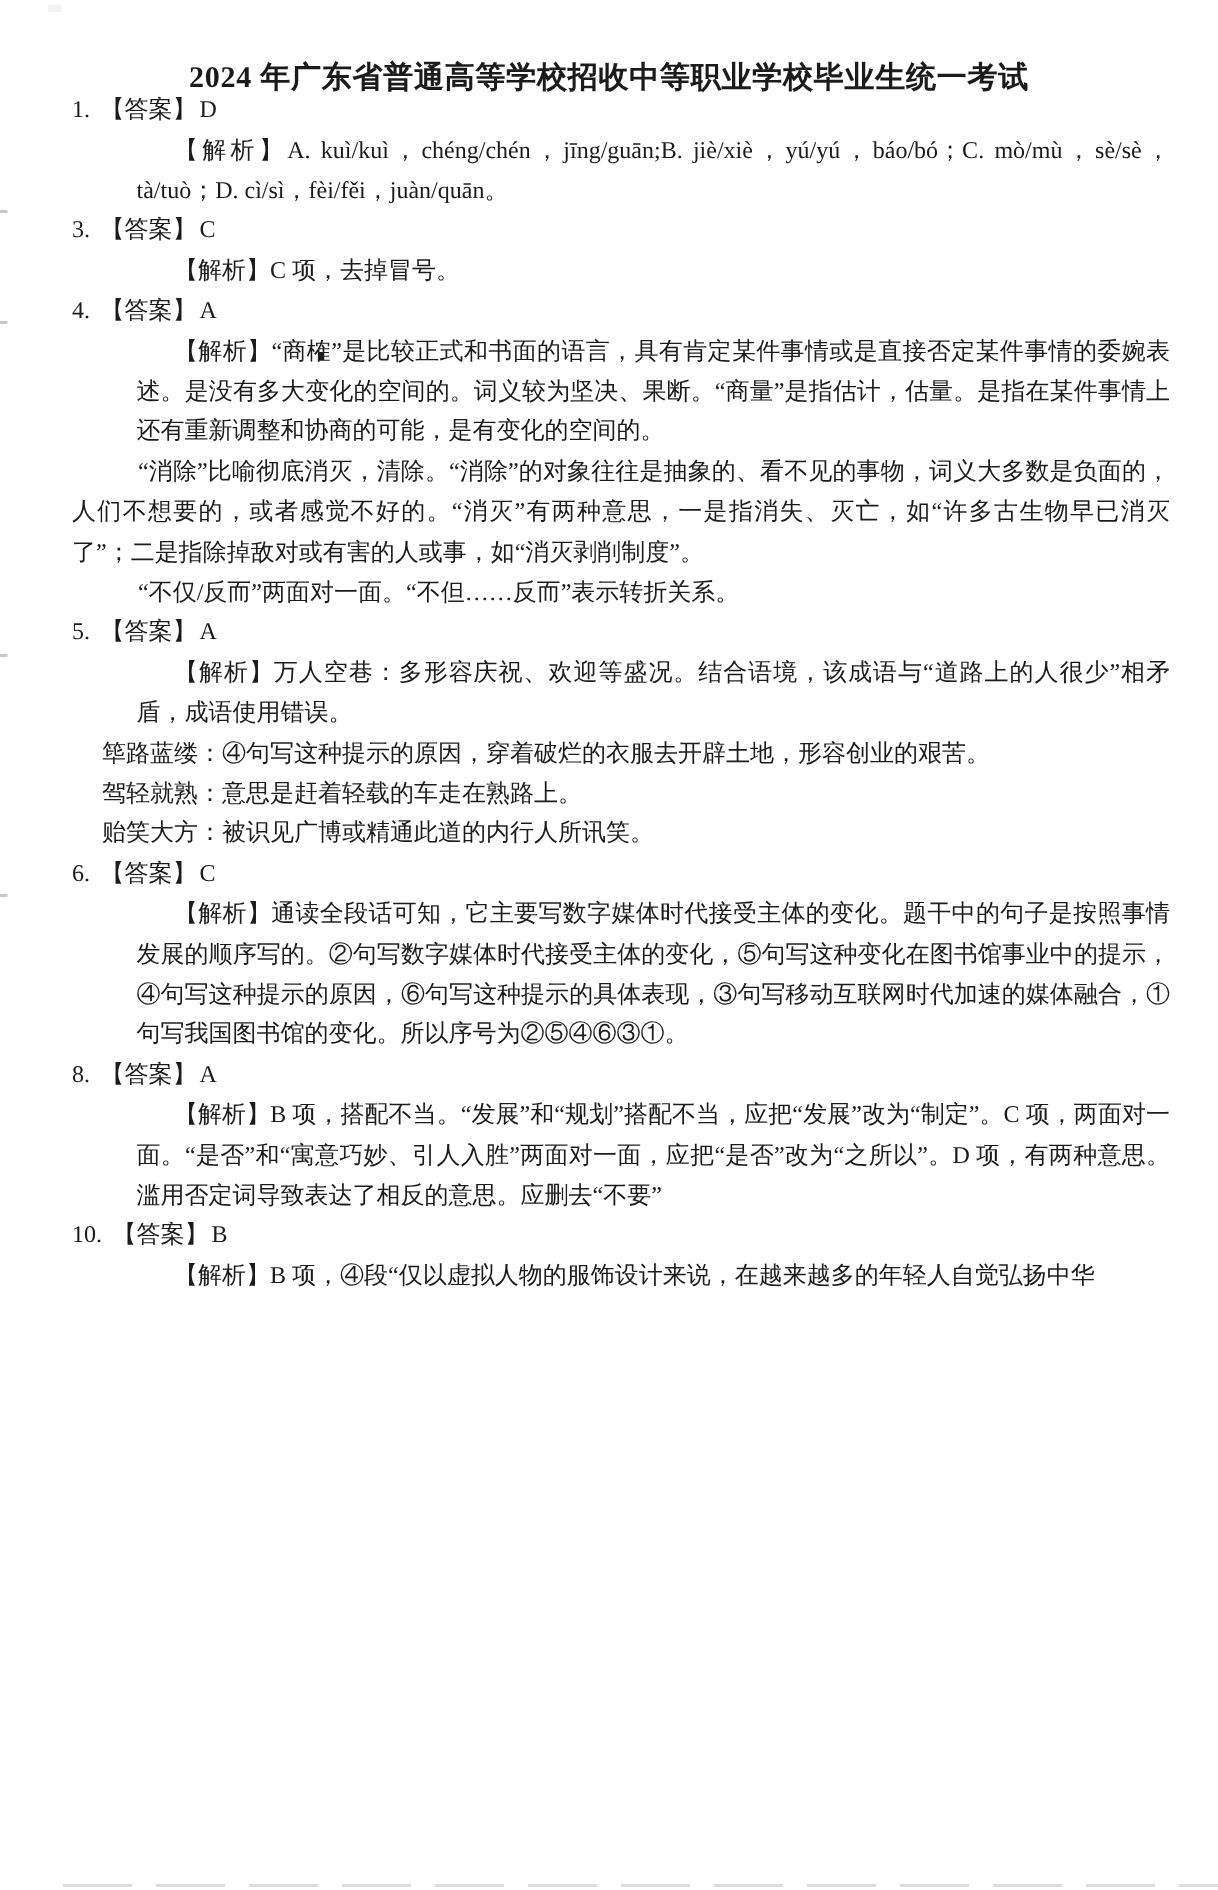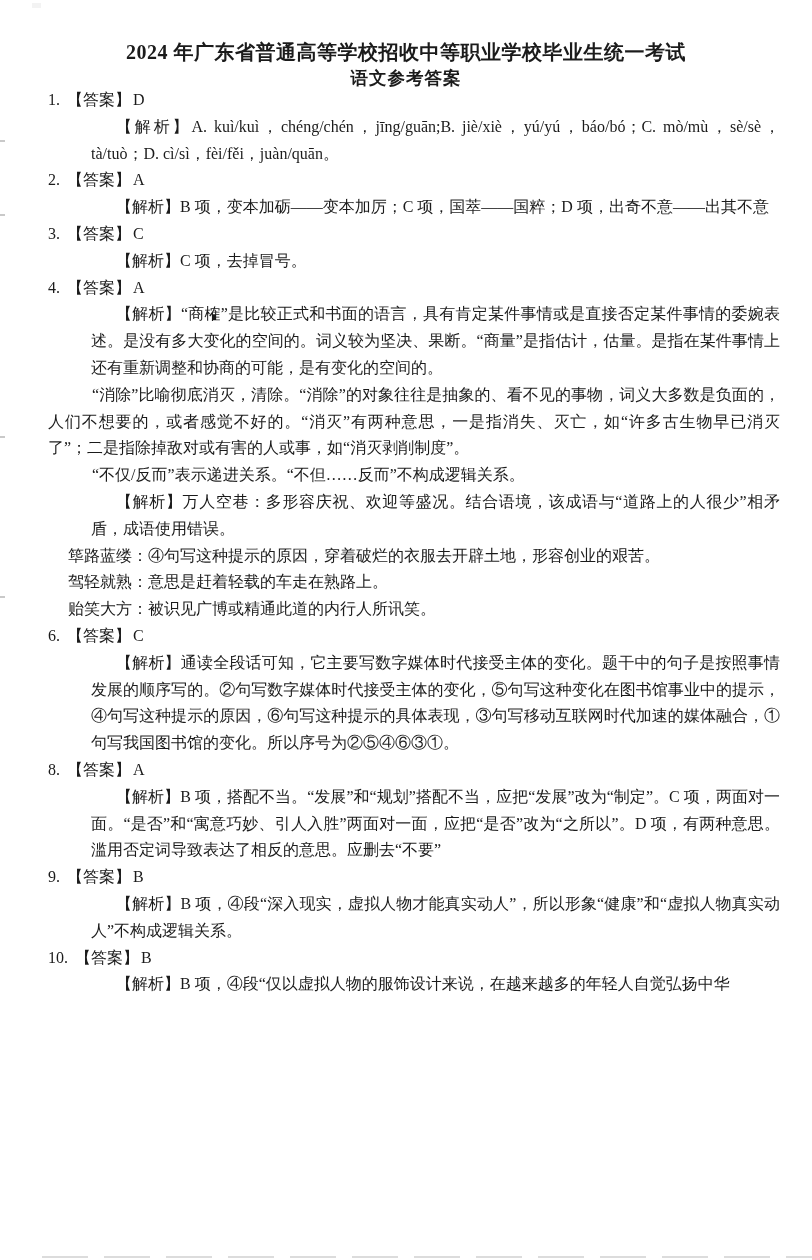--- a/index.html
+++ b/index.html
@@ -81,54 +81,48 @@
     height: 5px;
     background: #f3f3f3;
   }
 </style>
 </head>
 <body>
 
 <div class="page">
 
   <div class="doc-title">2024 年广东省普通高等学校招收中等职业学校毕业生统一考试</div>
-  <div class="doc-subtitle">语文参考答案</div>
 
   <div class="content">
     <div class="item">
       <div class="answer-line"><span class="item-number">1.</span><span>【答案】</span><span class="answer-value">D</span></div>
       <div>
           <p class="para p-analysis">【解析】A. kuì/kuì，chéng/chén，jīng/guān;B. jiè/xiè，yú/yú，báo/bó；C. mò/mù，sè/sè，tà/tuò；D. cì/sì，fèi/fěi，juàn/quān。</p>
         </div>
     </div>
 
-    <div class="item">
-      <div class="answer-line"><span class="item-number">2.</span><span>【答案】</span><span class="answer-value">A</span></div>
-      <div>
-          <p class="para p-analysis">【解析】B 项，变本加砺——变本加厉；C 项，国萃——国粹；D 项，出奇不意——出其不意</p>
-        </div>
-    </div>
 
     <div class="item">
       <div class="answer-line"><span class="item-number">3.</span><span>【答案】</span><span class="answer-value">C</span></div>
       <div>
           <p class="para p-analysis">【解析】C 项，去掉冒号。</p>
         </div>
     </div>
 
     <div class="item">
       <div class="answer-line"><span class="item-number">4.</span><span>【答案】</span><span class="answer-value">A</span></div>
       <div>
           <p class="para p-analysis">【解析】“商榷”是比较正式和书面的语言，具有肯定某件事情或是直接否定某件事情的委婉表述。是没有多大变化的空间的。词义较为坚决、果断。“商量”是指估计，估量。是指在某件事情上还有重新调整和协商的可能，是有变化的空间的。</p>
           <p class="para p-sub">“消除”比喻彻底消灭，清除。“消除”的对象往往是抽象的、看不见的事物，词义大多数是负面的，人们不想要的，或者感觉不好的。“消灭”有两种意思，一是指消失、灭亡，如“许多古生物早已消灭了”；二是指除掉敌对或有害的人或事，如“消灭剥削制度”。</p>
-          <p class="para p-sub">“不仅/反而”表示递进关系。“不但……反而”不构成逻辑关系。</p>
+          <p class="para p-sub">“不仅/反而”两面对一面。“不但……反而”表示转折关系。</p>
         </div>
     </div>
 
     <div class="item">
+      <div class="answer-line"><span class="item-number">5.</span><span>【答案】</span><span class="answer-value">A</span></div>
       <div>
           <p class="para p-analysis">【解析】万人空巷：多形容庆祝、欢迎等盛况。结合语境，该成语与“道路上的人很少”相矛盾，成语使用错误。</p>
           <p class="para p-idiom">筚路蓝缕：④句写这种提示的原因，穿着破烂的衣服去开辟土地，形容创业的艰苦。</p>
           <p class="para p-idiom">驾轻就熟：意思是赶着轻载的车走在熟路上。</p>
           <p class="para p-idiom">贻笑大方：被识见广博或精通此道的内行人所讯笑。</p>
         </div>
     </div>
 
     <div class="item">
       <div class="answer-line"><span class="item-number">6.</span><span>【答案】</span><span class="answer-value">C</span></div>
@@ -138,26 +132,20 @@
     </div>
 
 
     <div class="item">
       <div class="answer-line"><span class="item-number">8.</span><span>【答案】</span><span class="answer-value">A</span></div>
       <div>
           <p class="para p-analysis">【解析】B 项，搭配不当。“发展”和“规划”搭配不当，应把“发展”改为“制定”。C 项，两面对一面。“是否”和“寓意巧妙、引人入胜”两面对一面，应把“是否”改为“之所以”。D 项，有两种意思。滥用否定词导致表达了相反的意思。应删去“不要”</p>
         </div>
     </div>
 
-    <div class="item">
-      <div class="answer-line"><span class="item-number">9.</span><span>【答案】</span><span class="answer-value">B</span></div>
-      <div>
-          <p class="para p-analysis">【解析】B 项，④段“深入现实，虚拟人物才能真实动人”，所以形象“健康”和“虚拟人物真实动人”不构成逻辑关系。</p>
-        </div>
-    </div>
 
     <div class="item">
       <div class="answer-line"><span class="item-number">10.</span><span>【答案】</span><span class="answer-value">B</span></div>
       <div>
           <p class="para p-analysis">【解析】B 项，④段“仅以虚拟人物的服饰设计来说，在越来越多的年轻人自觉弘扬中华</p>
         </div>
     </div>
   </div>
 
   <div class="edge-tick" style="top:140px;"></div>

